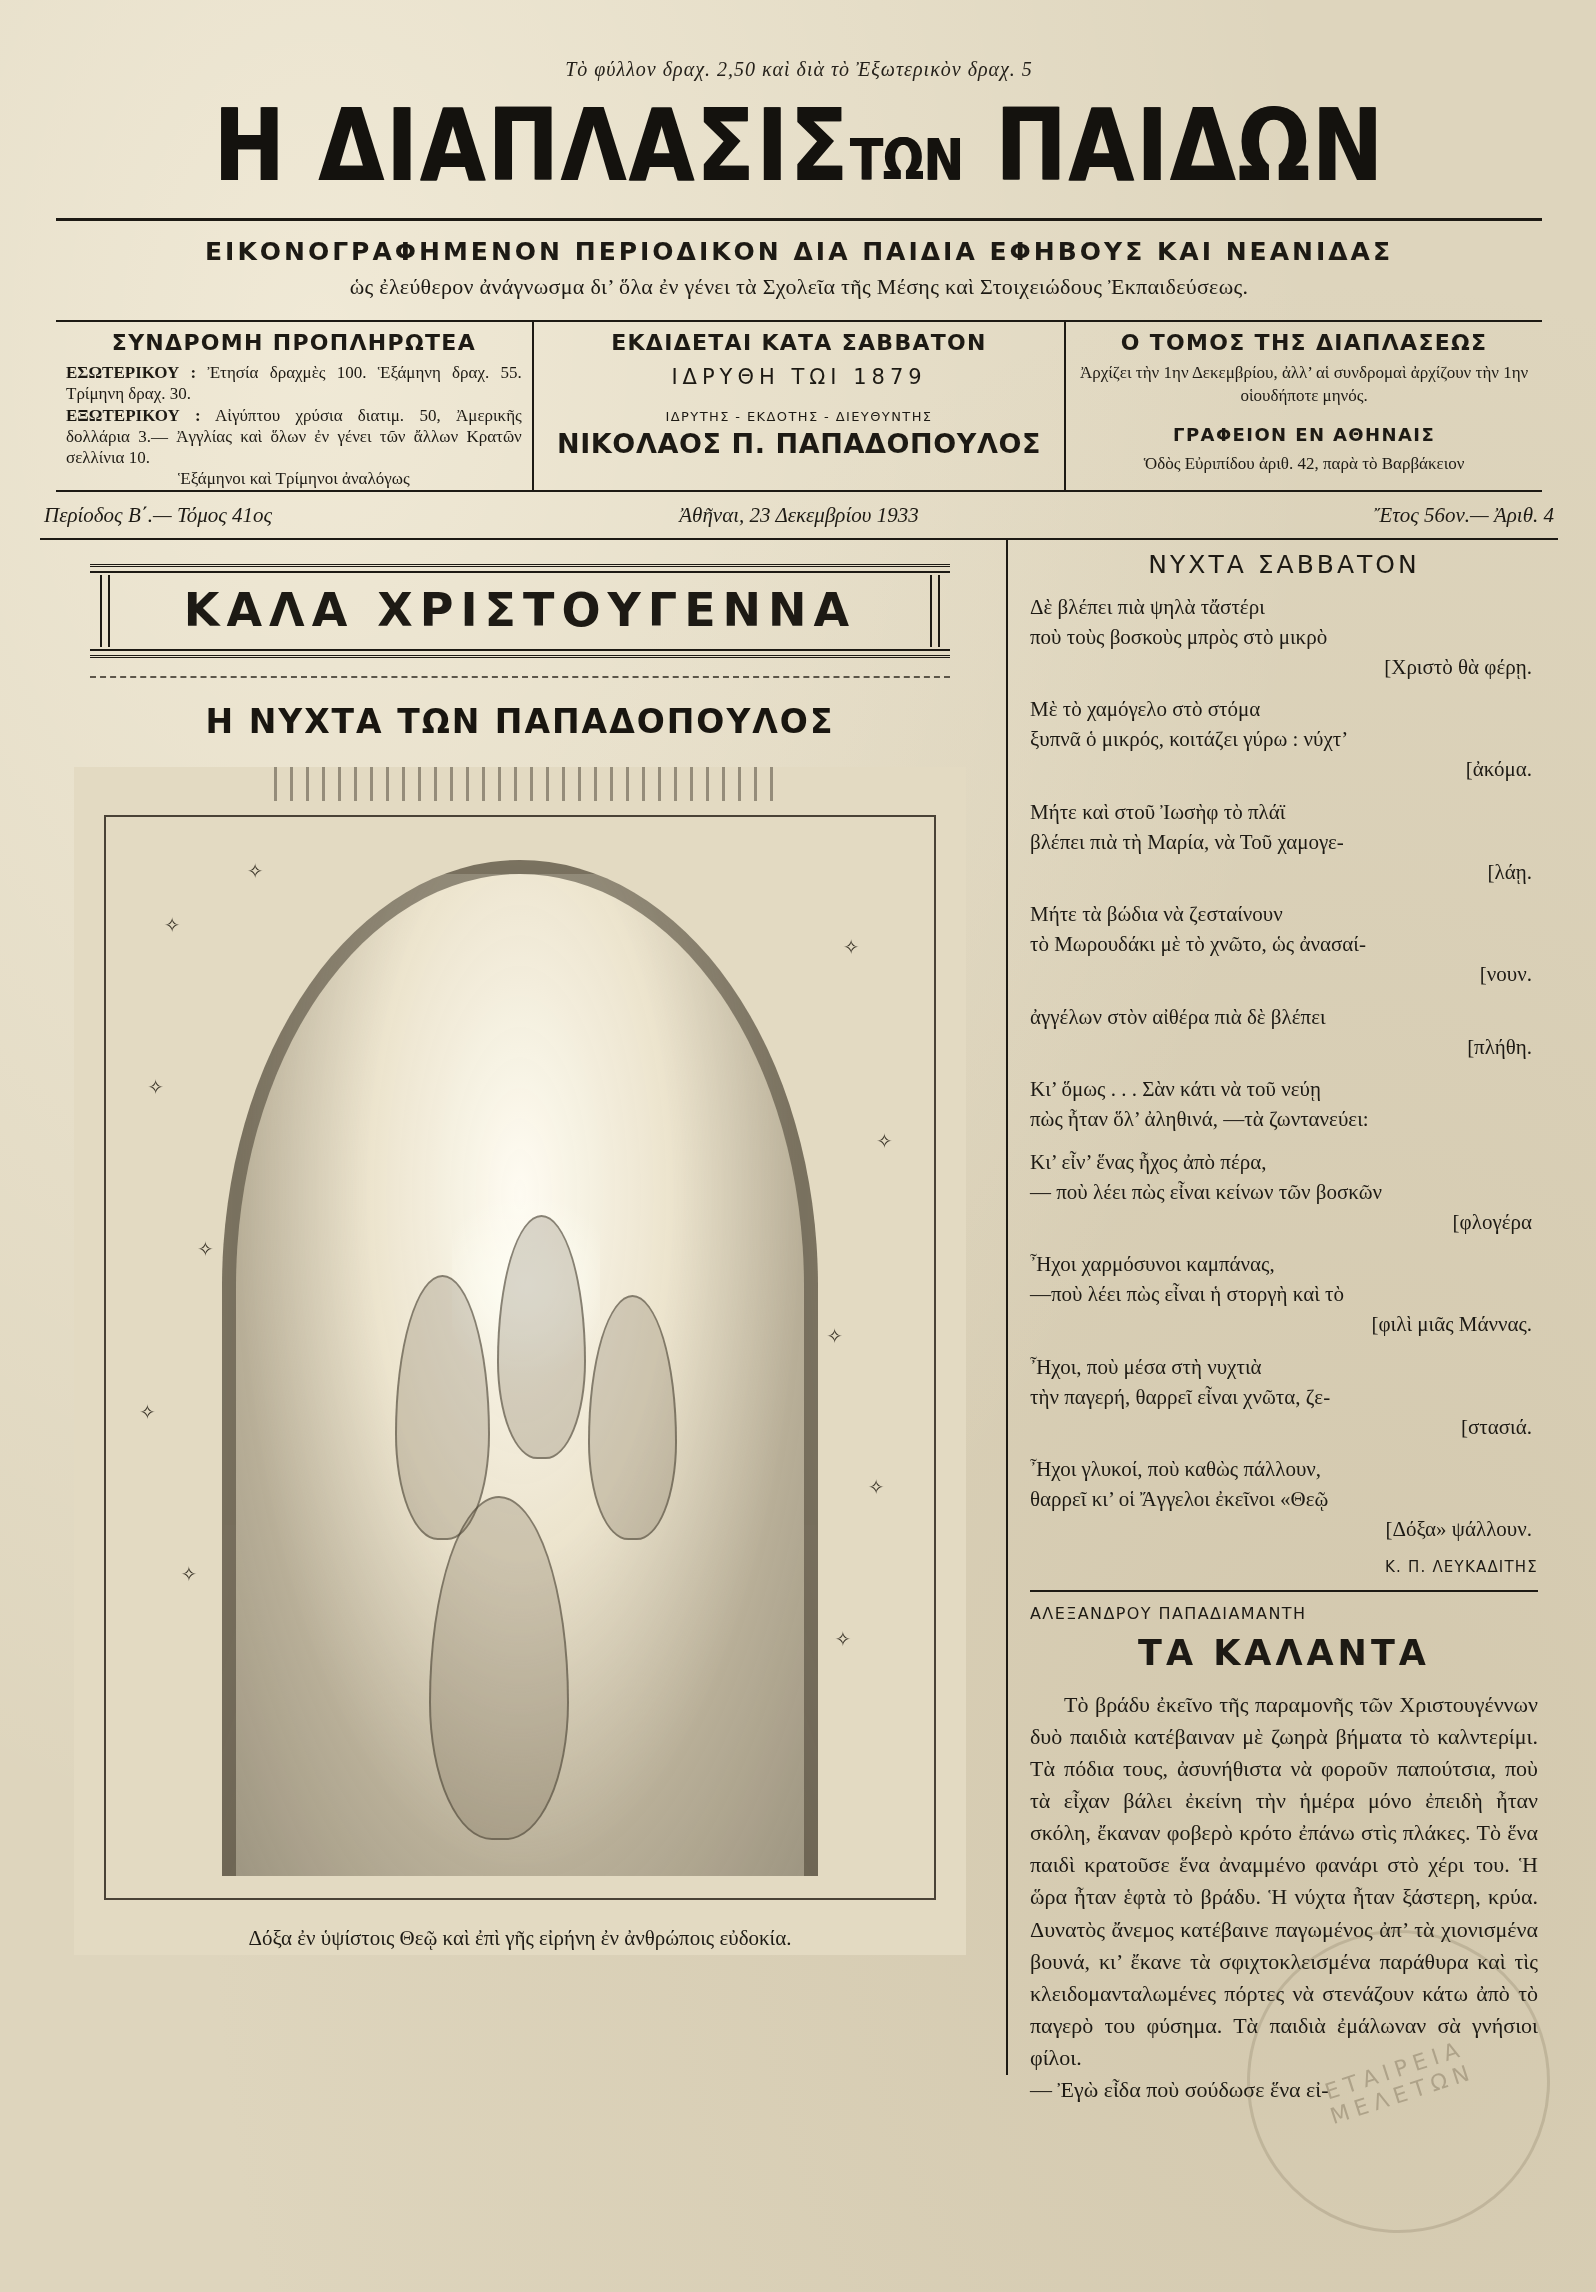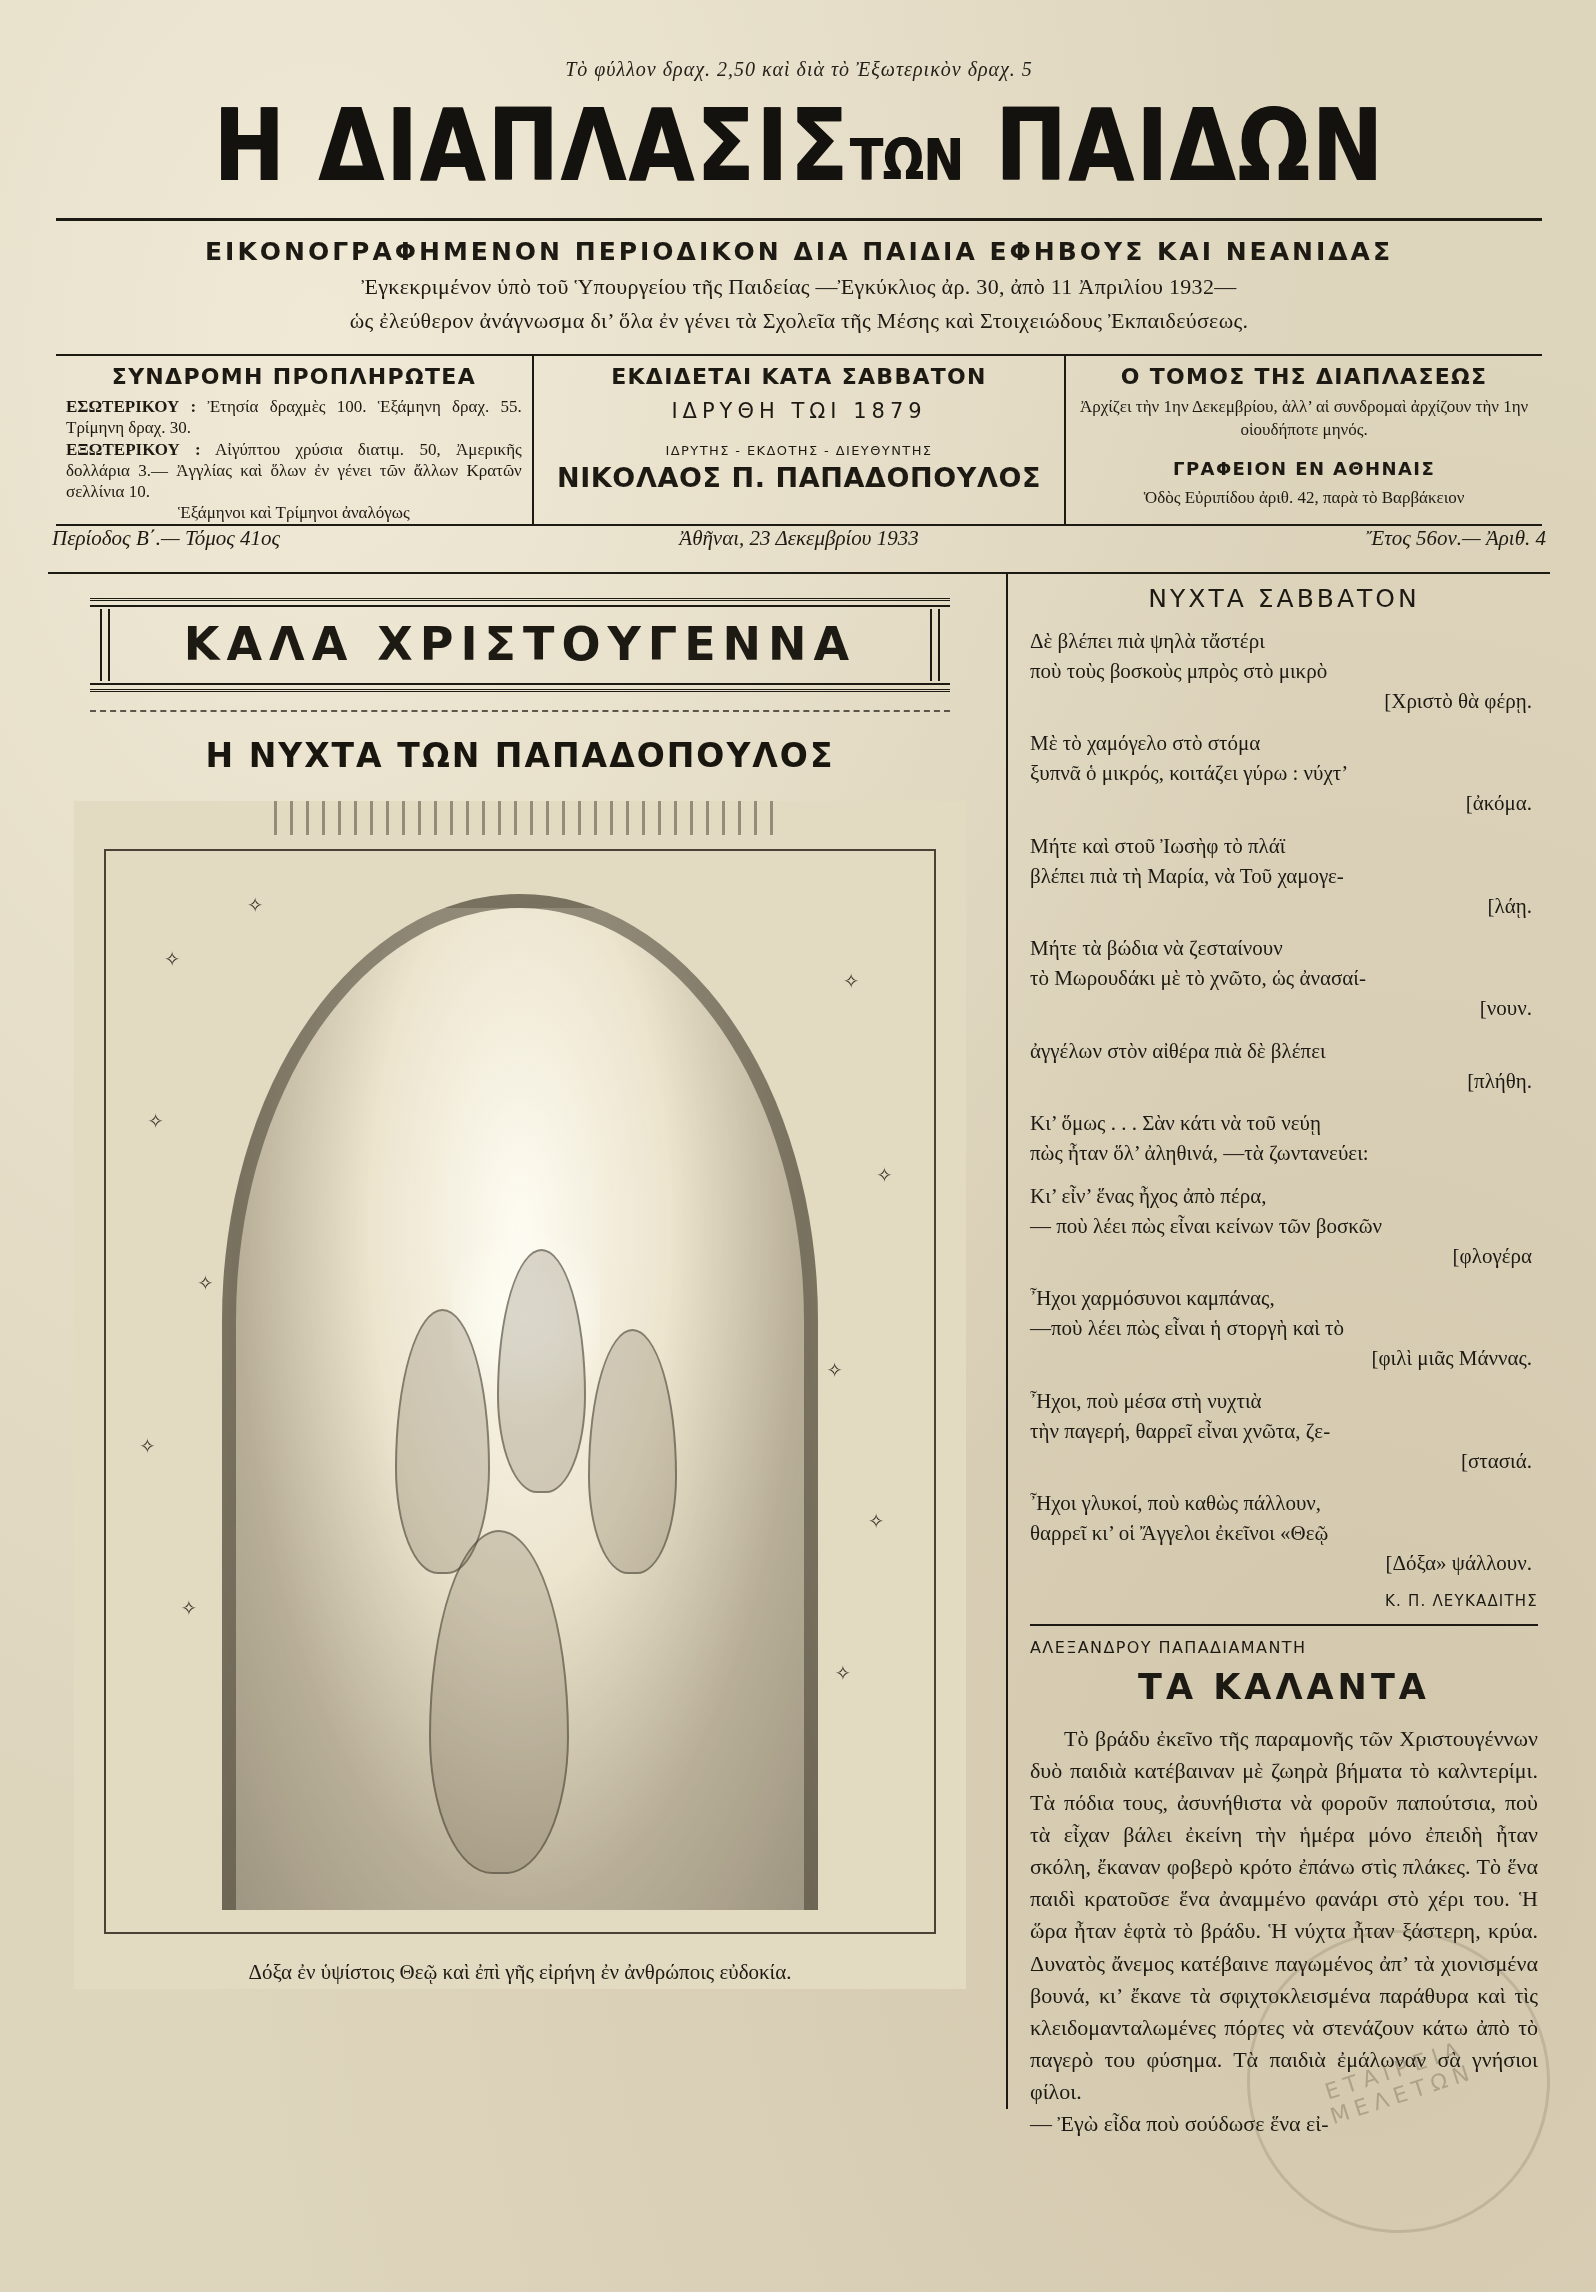--- a/index.html
+++ b/index.html
@@ -141,24 +141,24 @@
     text-align: center;
     font-family: "DejaVu Sans", sans-serif;
     font-weight: bold;
     font-size: 18px;
     letter-spacing: 1.4px;
     margin-top: 16px;
   }
 
   
   .issue-line {
-    margin: 0 18px;
+    margin: 0 10px;
     border-bottom: 2px solid #1d1a14;
     display: flex;
-    align-items: flex-start;
+    align-items: center;
     height: 46px;
     font-size: 21px;
     font-style: italic;
   }
   .issue-line .l { flex: 1; text-align: left; padding-left: 4px; }
   .issue-line .c { flex: 1; text-align: center; }
   .issue-line .r { flex: 1; text-align: right; padding-right: 4px; }
 
   
   .body-wrap {
@@ -378,21 +378,20 @@
   <div class="price-line">Τὸ φύλλον δραχ. 2,50 καὶ διὰ τὸ Ἐξωτερικὸν δραχ. 5</div>
 
   <div class="masthead">
     <div class="title">
       <span>Η ΔΙΑΠΛΑΣΙΣ</span><span class="small">ΤΩΝ</span> <span>ΠΑΙΔΩΝ</span>
     </div>
   </div>
   <div class="rule-thick"></div>
 
   <div class="subtitle1">ΕΙΚΟΝΟΓΡΑΦΗΜΕΝΟΝ ΠΕΡΙΟΔΙΚΟΝ ΔΙΑ ΠΑΙΔΙΑ ΕΦΗΒΟΥΣ ΚΑΙ ΝΕΑΝΙΔΑΣ</div>
-  <div class="subtitle2">Ἐγκεκριμένον ὑπὸ τοῦ Ὑπουργείου τῆς Παιδείας —Ἐγκύκλιος ἀρ. 30, ἀπὸ 11 Ἀπριλίου 1932—</div>
   <div class="subtitle3">ὡς ἐλεύθερον ἀνάγνωσμα δι’ ὅλα ἐν γένει τὰ Σχολεῖα τῆς Μέσης καὶ Στοιχειώδους Ἐκπαιδεύσεως.</div>
 
   <div class="info-wrap">
 
     <div class="info-col">
       <div class="info-head">ΣΥΝΔΡΟΜΗ ΠΡΟΠΛΗΡΩΤΕΑ</div>
       <div class="info-body">
         <b>ΕΣΩΤΕΡΙΚΟΥ :</b>
         <span>Ἐτησία δραχμὲς 100. Ἑξάμηνη δραχ. 55. Τρίμηνη δραχ. 30.</span><br>
         <b>ΕΞΩΤΕΡΙΚΟΥ :</b>

